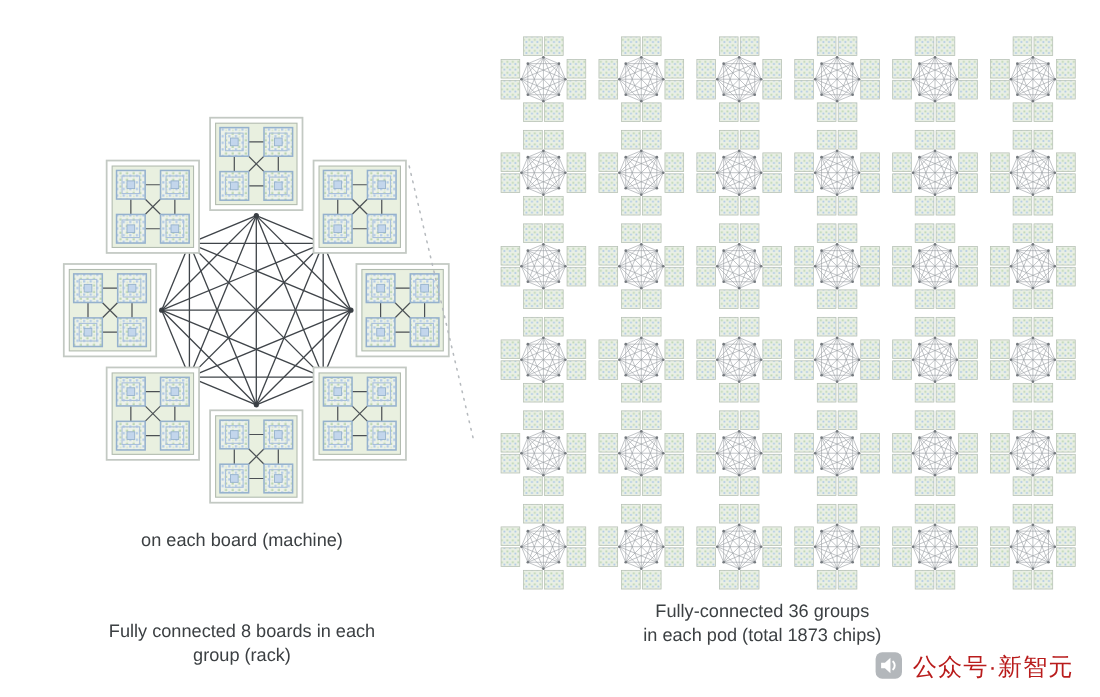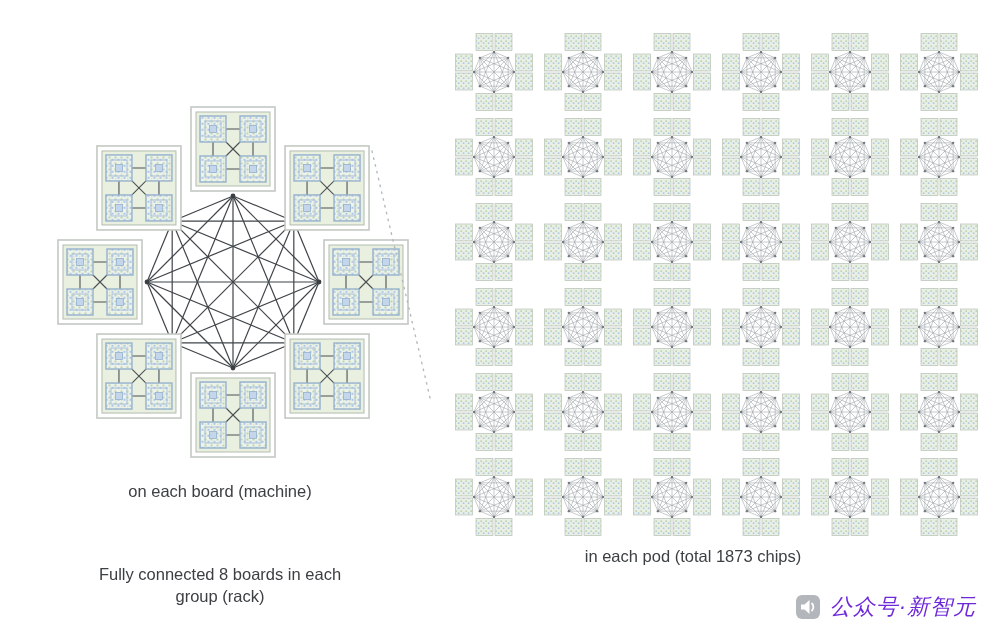--- a/index.html
+++ b/index.html
@@ -8,22 +8,22 @@
     font-family:"Liberation Sans",sans-serif;
   }
   svg#topo{position:absolute;left:0;top:0;}
   .caption{
     position:absolute;text-align:center;font-size:16.5px;line-height:21.5px;color:#3c4043;
   }
   #cap-board{left:20px;top:481px;width:400px;}
   #cap-group{left:20px;top:564px;width:400px;}
   #cap-pod{left:493px;top:546px;width:400px;}
   .watermark{
-    position:absolute;right:24px;bottom:12px;display:flex;align-items:center;gap:9px;
-    color:#6d28d9;font-size:22px;letter-spacing:1px;font-style:italic;
+    position:absolute;right:24px;bottom:12px;display:flex;gap:9px;
+    color:#b91c1c;font-size:22px;letter-spacing:1px;
   }
 </style>
 </head>
 <body>
 
 <div class="stage">
 
   <svg id="topo" width="1000" height="634" viewBox="0 0 1000 634">
       <defs>
         <pattern id="chipTex" width="6" height="6" patternUnits="userSpaceOnUse">
@@ -1916,20 +1916,21 @@
   <div class="caption" id="cap-board">
     <div>on each board (machine)</div>
   </div>
 
   <div class="caption" id="cap-group">
     <div>Fully connected 8 boards in each</div>
     <div>group (rack)</div>
   </div>
 
   <div class="caption" id="cap-pod">
+    <div>Fully-connected 36 groups</div>
     <div>in each pod (total 1873 chips)</div>
   </div>
 
   <div class="watermark">
     <svg width="26" height="26" viewBox="0 0 26 26">
       <rect x="1" y="1" width="24" height="24" rx="6" fill="#b3b7bb"></rect>
       <path d="M6 10.5h3.5L14.5 6v14l-5-4.5H6z" fill="#ffffff"></path>
       <path d="M17 9.5c1.8 1.6 1.8 5.4 0 7" stroke="#ffffff" stroke-width="1.8" fill="none" stroke-linecap="round"></path>
     </svg>
     <span>公众号·新智元</span>

